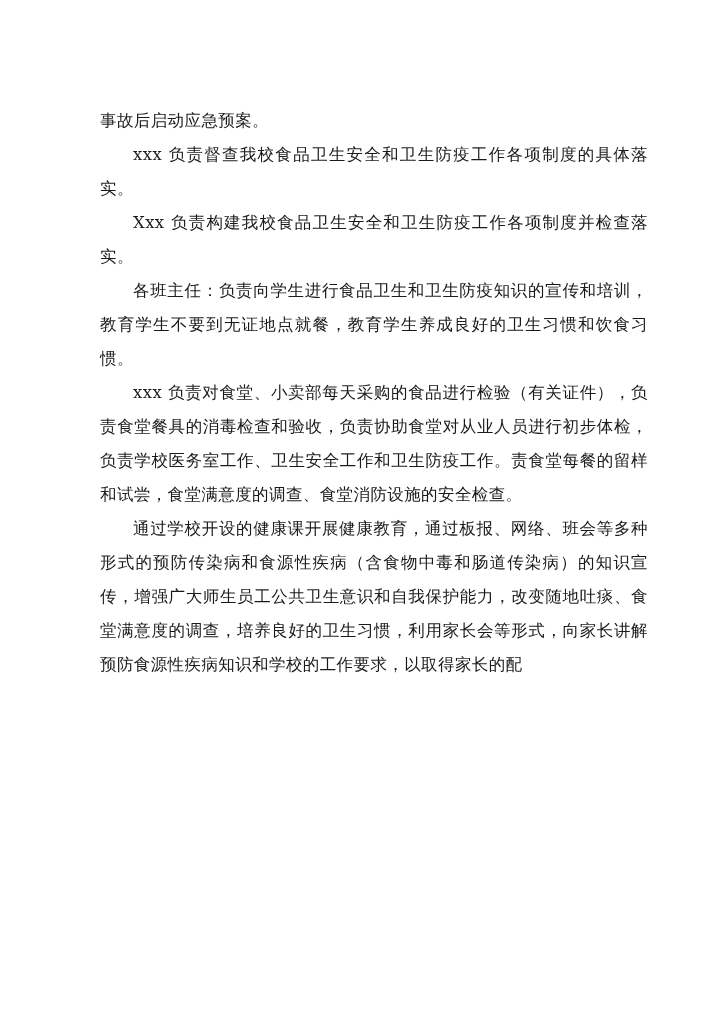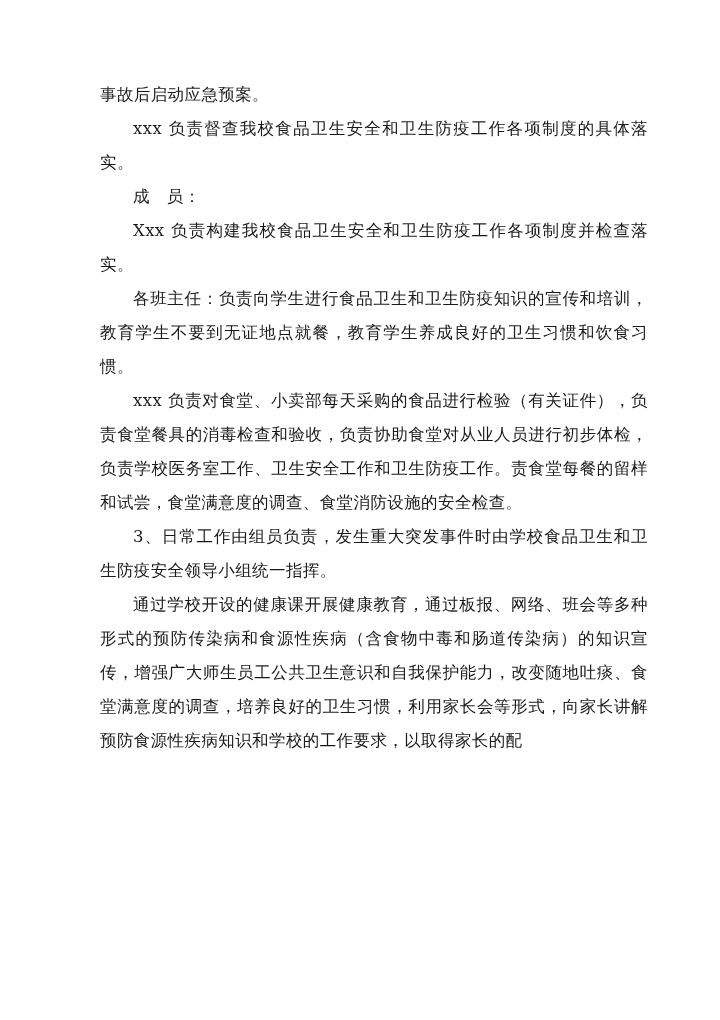--- a/index.html
+++ b/index.html
@@ -14,20 +14,21 @@
     color: #1a1a1a;
     overflow: hidden;
   }
   .page {
     position: relative;
     width: 720px;
     height: 731px;
     background: #ffffff;
     box-sizing: border-box;
     padding: 78px 72px 40px 100px;
+    margin-top: 26px;
   }
   .doc-body {
     font-size: 16.5px;
     line-height: 2.06;
     letter-spacing: 0.4px;
     text-align: justify;
     text-justify: inter-ideograph;
   }
   .para {
     margin: 0;
@@ -42,20 +43,18 @@
     text-indent: 0;
   }
 </style>
 </head>
 <body>
 
 <div class="page">
   <div class="doc-body">
     <p class="para no-indent">事故后启动应急预案。</p>
     <p class="para">xxx 负责督查我校食品卫生安全和卫生防疫工作各项制度的具体落实。</p>
-    <p class="para">成　员：</p>
     <p class="para">Xxx 负责构建我校食品卫生安全和卫生防疫工作各项制度并检查落实。</p>
     <p class="para">各班主任：负责向学生进行食品卫生和卫生防疫知识的宣传和培训，教育学生不要到无证地点就餐，教育学生养成良好的卫生习惯和饮食习惯。</p>
     <p class="para">xxx 负责对食堂、小卖部每天采购的食品进行检验（有关证件），负责食堂餐具的消毒检查和验收，负责协助食堂对从业人员进行初步体检，负责学校医务室工作、卫生安全工作和卫生防疫工作。责食堂每餐的留样和试尝，食堂满意度的调查、食堂消防设施的安全检查。</p>
-    <p class="para">3、日常工作由组员负责，发生重大突发事件时由学校食品卫生和卫生防疫安全领导小组统一指挥。</p>
     <p class="para">通过学校开设的健康课开展健康教育，通过板报、网络、班会等多种形式的预防传染病和食源性疾病（含食物中毒和肠道传染病）的知识宣传，增强广大师生员工公共卫生意识和自我保护能力，改变随地吐痰、食堂满意度的调查，培养良好的卫生习惯，利用家长会等形式，向家长讲解预防食源性疾病知识和学校的工作要求，以取得家长的配</p>
   </div>
 </div>
 
 </body></html>

